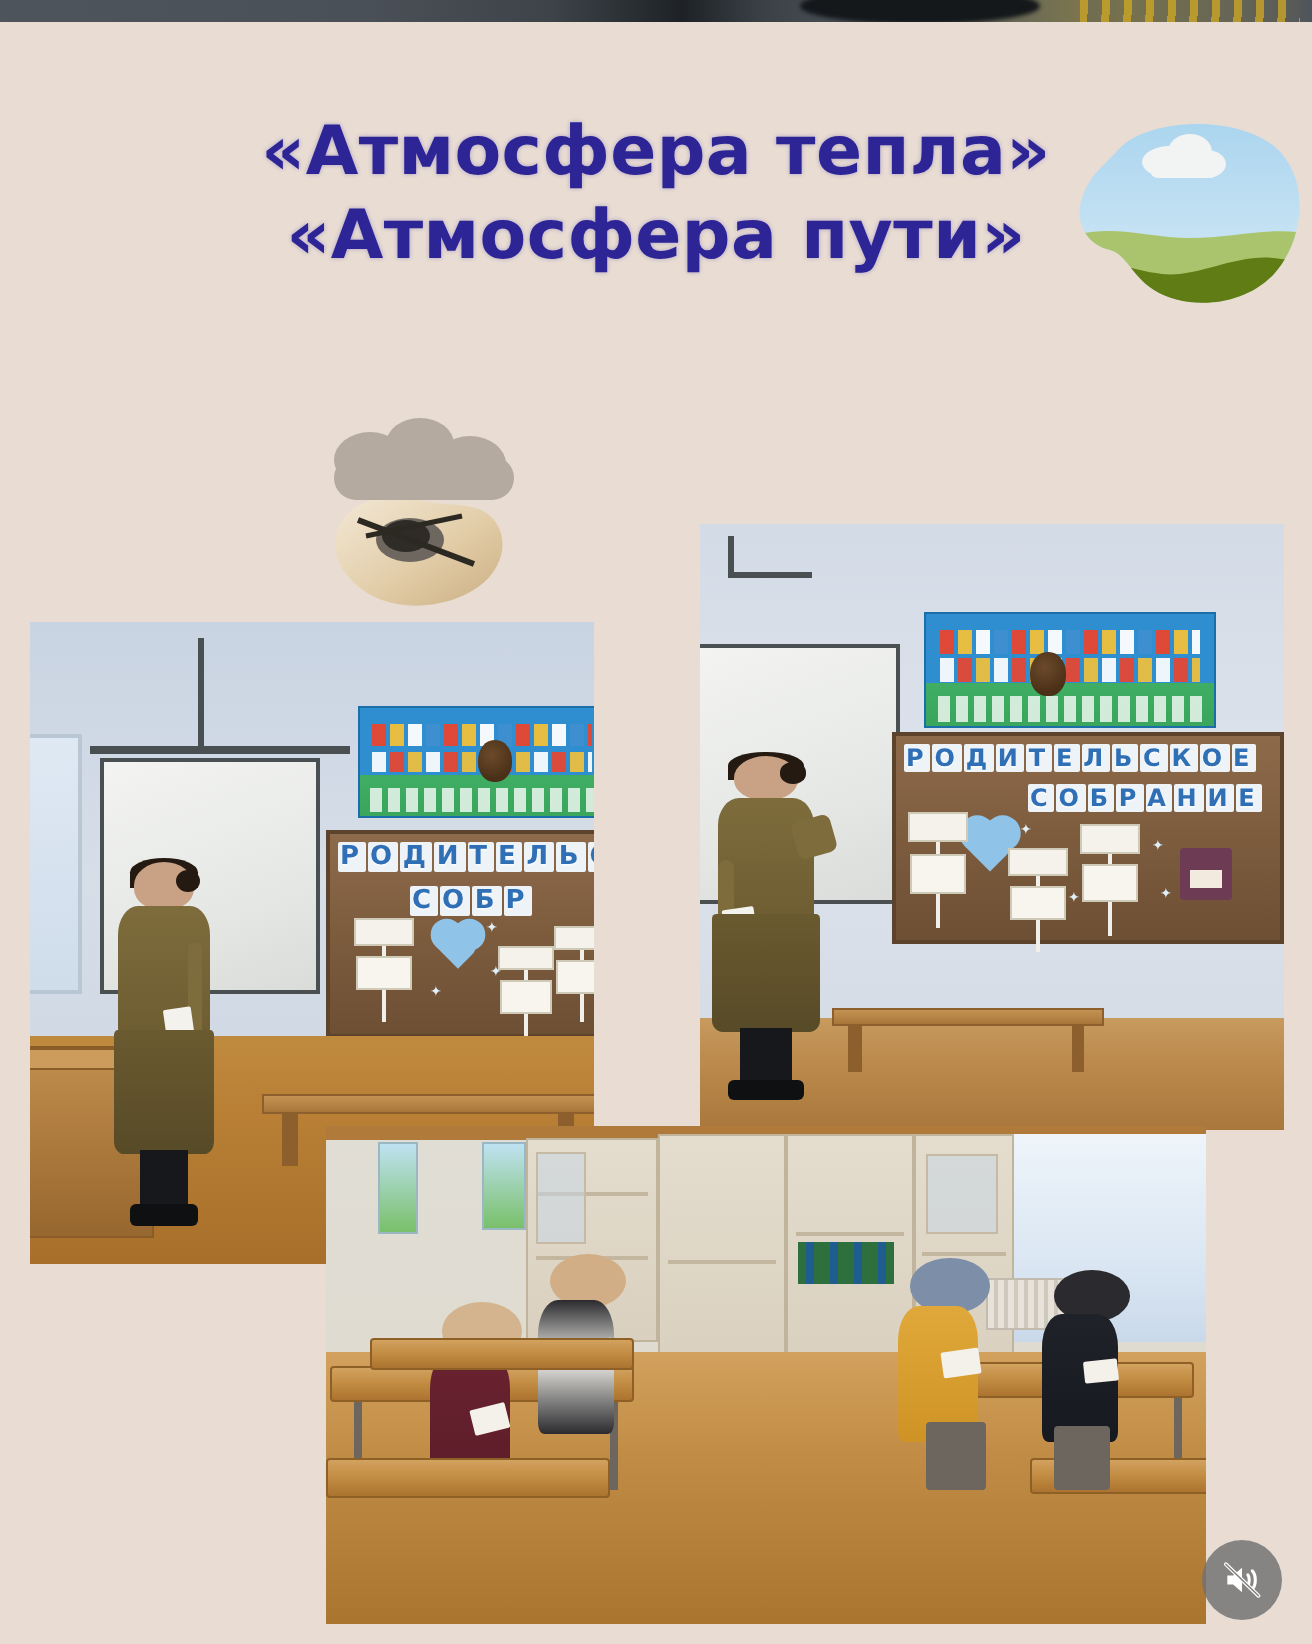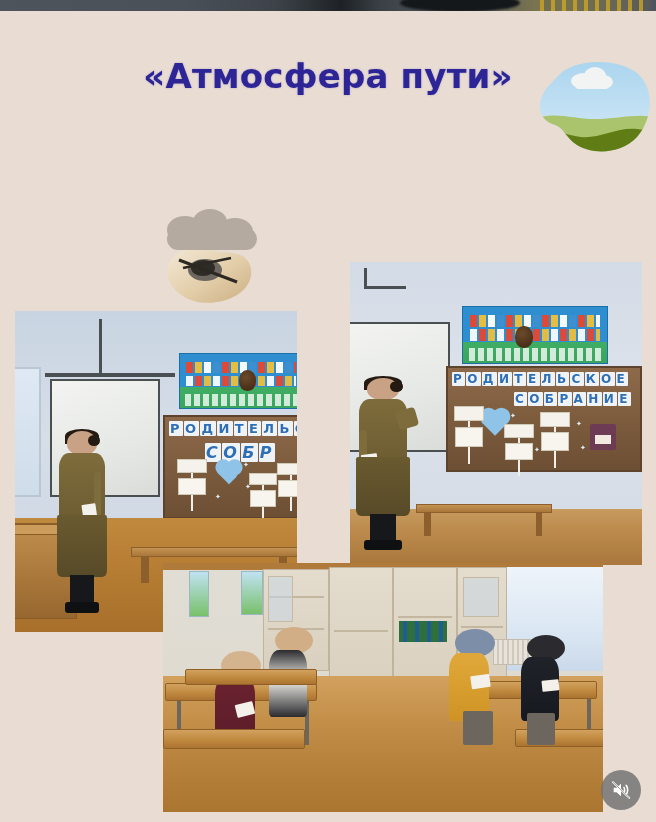--- a/index.html
+++ b/index.html
@@ -247,20 +247,21 @@
 <body>
 
 <div id="stage" style="background: rgb(232, 220, 211);">
 
   <div class="top-strip">
     <div class="blob-dark"></div>
     <div class="streaks"></div>
   </div>
 
   <div class="title-block">
+    <div class="title-line" style="color: rgb(45, 37, 150);">«Атмосфера тепла»</div>
     <div class="title-line" style="color: rgb(45, 37, 150);">«Атмосфера пути»</div>
   </div>
 
   <div class="blob-landscape">
     <svg viewBox="0 0 122 98" xmlns="http://www.w3.org/2000/svg" aria-hidden="true">
       <defs>
         <clipPath id="blobClip">
           <path d="M26,18 C40,2 84,0 104,16 C122,31 120,62 104,80 C88,97 60,98 44,88
                    C33,81 30,70 22,68 C10,65 4,54 8,42 C12,30 18,27 26,18 Z"></path>
         </clipPath>
@@ -326,21 +327,21 @@
         <div class="tiles"></div>
         <div class="tiles2"></div>
         <div class="numrow"></div>
         <div class="bear" style="left:48%; top:30%; width:17px; height:21px;"></div>
       </div>
 
       <div class="cork" style="left:148px; top:104px; width:140px; height:104px;">
         <div class="cork-label" style="left:4px; top:4px; font-size:13px;">
           <span>Р</span><span>О</span><span>Д</span><span>И</span><span>Т</span><span>Е</span><span>Л</span><span>Ь</span><span>С</span>
         </div>
-        <div class="cork-label" style="left:40px; top:26px; font-size:16px;font-style:italic;">
+        <div class="cork-label" style="left:40px; top:26px; font-size:13px;">
           <span>С</span><span>О</span><span>Б</span><span>Р</span>
         </div>
 
         <div class="heart" style="left:56px; top:48px; width:16px; height:16px;"></div>
 
         <div class="signpost" style="left:12px; top:42px; width:30px; height:52px;">
           <div class="post"></div>
             <div class="plate"></div>
             <div class="plate2"></div>
         </div>

